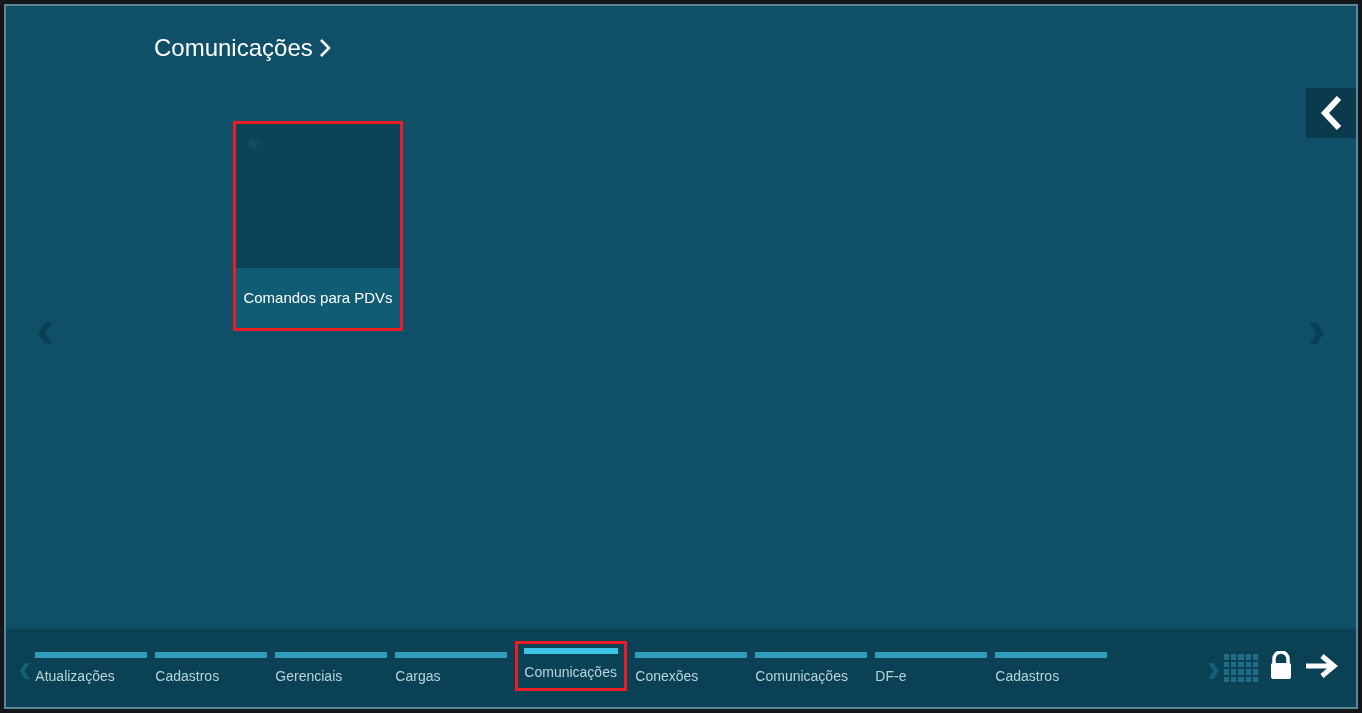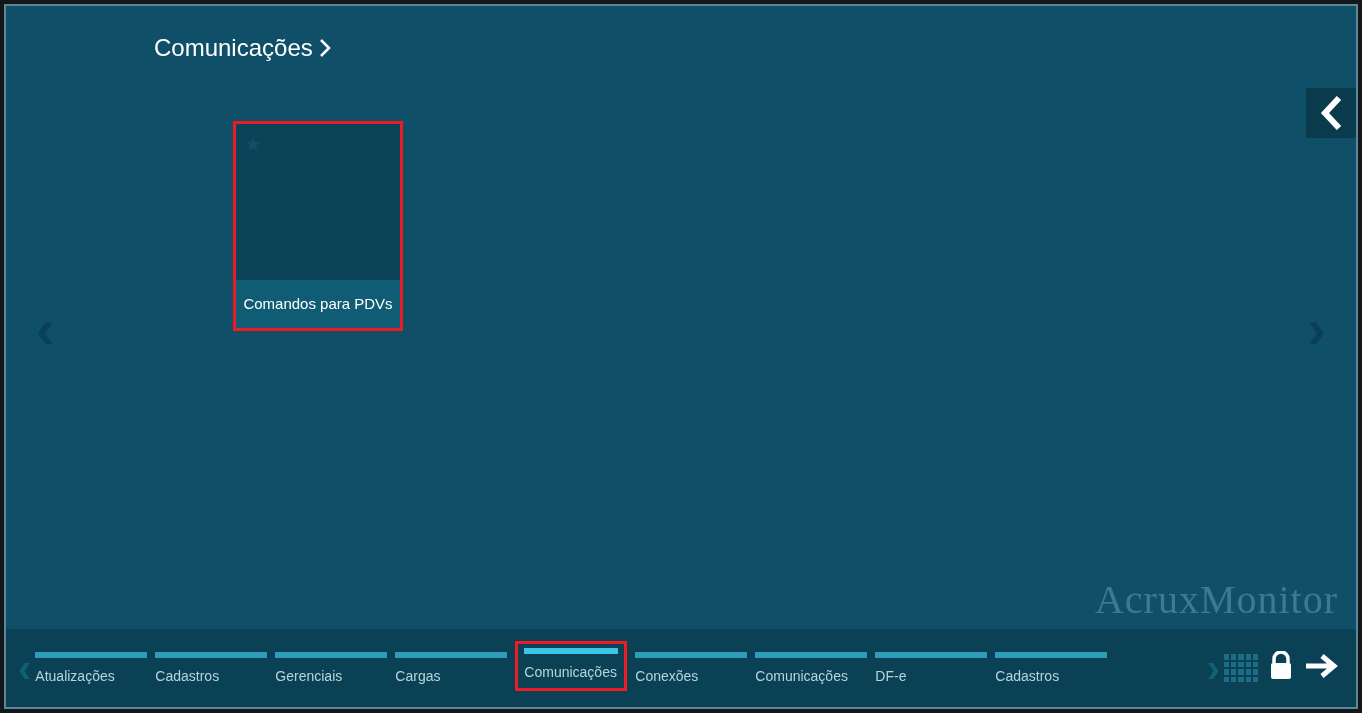--- a/index.html
+++ b/index.html
@@ -62,21 +62,21 @@
   position: relative;
 }
 .tile-star {
   position: absolute;
   top: 8px;
   left: 8px;
   color: #0f5068;
   font-size: 20px;
 }
 .tile-bottom {
-  height: 48px;
+  height: 60px;
   background: #105c74;
   color: #ffffff;
   font-size: 15px;
   display: flex;
   align-items: center;
   justify-content: center;
   text-align: center;
   line-height: 1.3;
   padding: 4px;
 }
@@ -188,21 +188,20 @@
     <div class="carousel-left">‹</div>
     <div class="carousel-right">›</div>
 
     <div class="tile">
       <div class="tile-top">
         <span class="tile-star">★</span>
       </div>
       <div class="tile-bottom">Comandos para PDVs</div>
     </div>
 
-    <div class="watermark">AcruxMonitor</div>
   </div>
 
   <div class="bottom-bar">
     <div class="nav-chevron">‹</div>
     <div class="tabs" id="tabs-container">
         <div class="tab">
           <div class="tab-bar"></div>
           <div class="tab-label">Atualizações</div>
         </div>
         <div class="tab">

